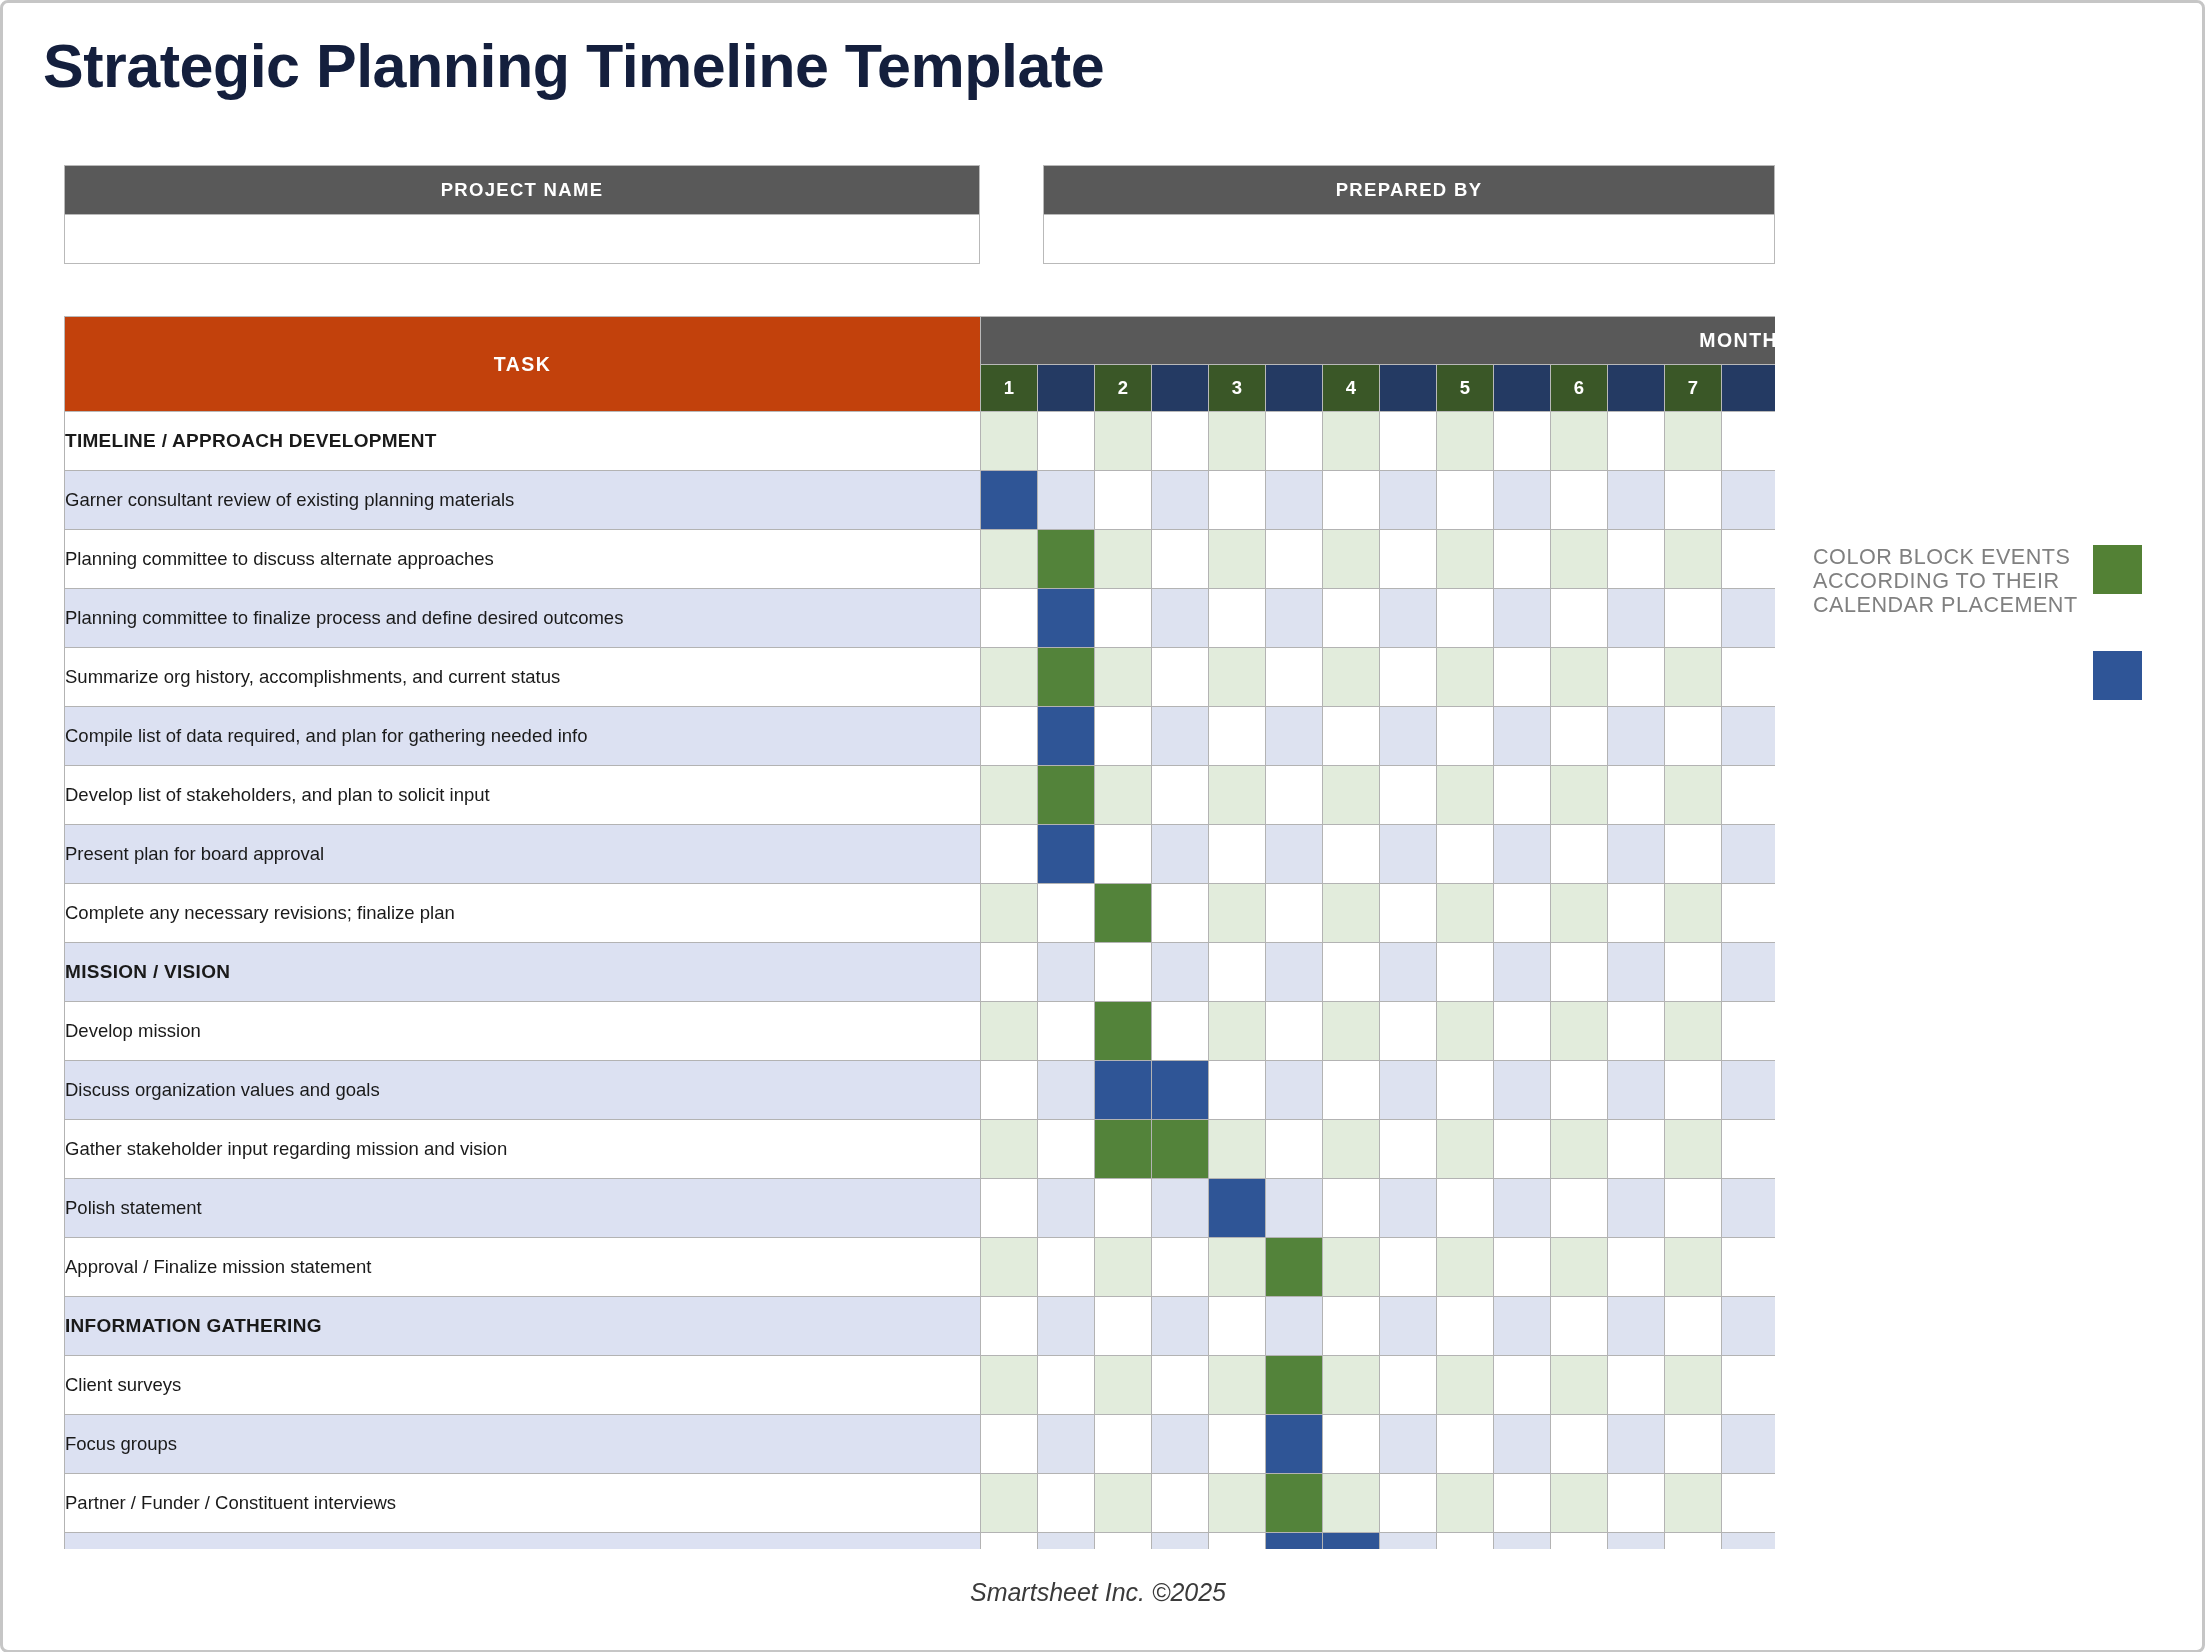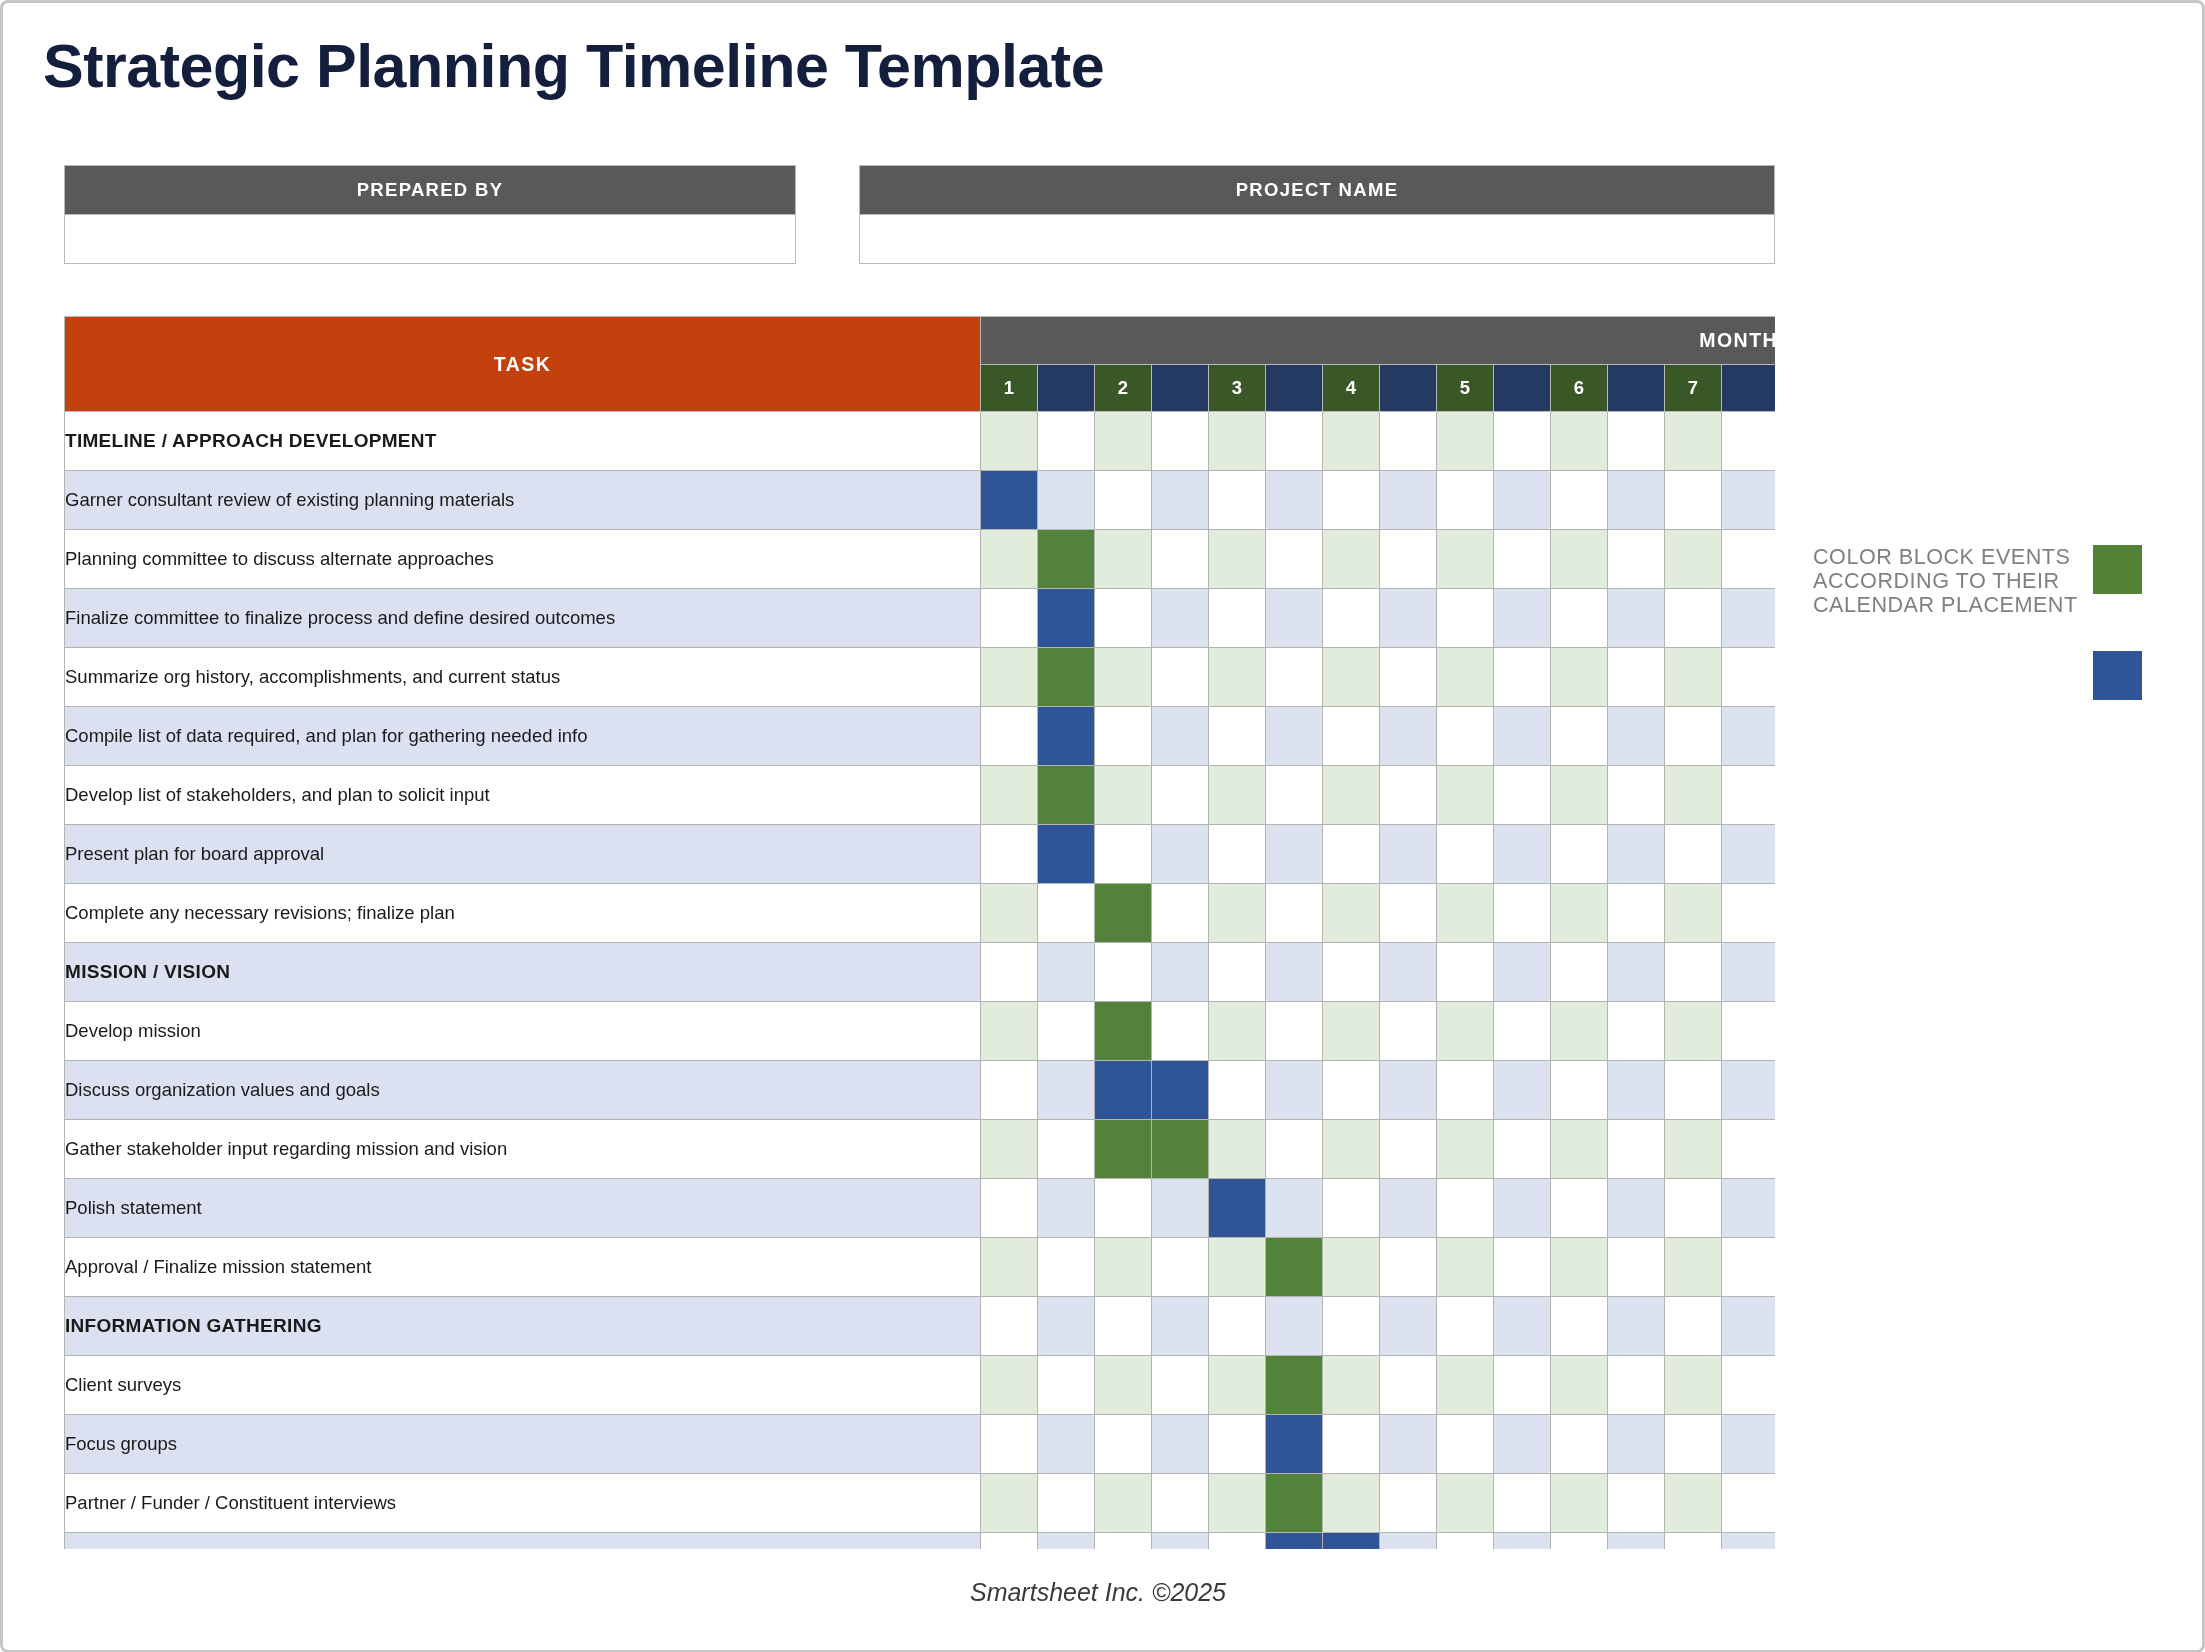--- a/index.html
+++ b/index.html
@@ -193,26 +193,26 @@
   }
 </style>
 </head>
 <body>
 
 <div class="page">
 
   <div class="title">Strategic Planning Timeline Template</div>
 
   <div class="meta-row">
+    <div class="meta-box">
+      <div class="meta-head">PROJECT NAME</div>
+      <input class="meta-field" type="text" placeholder="" style="">
+    </div>
     <div class="meta-box second">
       <div class="meta-head">PREPARED BY</div>
-      <input class="meta-field" type="text" placeholder="" style="">
-    </div>
-    <div class="meta-box">
-      <div class="meta-head">PROJECT NAME</div>
       <input class="meta-field" type="text" placeholder="" style="">
     </div>
   </div>
 
   <div class="grid-wrap">
     <table class="gantt">
       <colgroup id="colgroup-holder">
         <col class="taskcol">
       <col class="mcol">
           <col class="mcol">
@@ -297,21 +297,21 @@
             <td class="cell tintg"></td>
             <td class="cell"></td>
             <td class="cell tintg"></td>
             <td class="cell"></td>
             <td class="cell tintg"></td>
             <td class="cell"></td>
             <td class="cell tintg"></td>
             <td class="cell"></td>
           </tr>
           <tr class="body-row">
-            <td class="task band">Finalize committee to finalize process and define desired outcomes</td>
+            <td class="task band">Planning committee to finalize process and define desired outcomes</td>
             <td class="cell"></td>
             <td class="cell fillb"></td>
             <td class="cell"></td>
             <td class="cell tintb"></td>
             <td class="cell"></td>
             <td class="cell tintb"></td>
             <td class="cell"></td>
             <td class="cell tintb"></td>
             <td class="cell"></td>
             <td class="cell tintb"></td>

